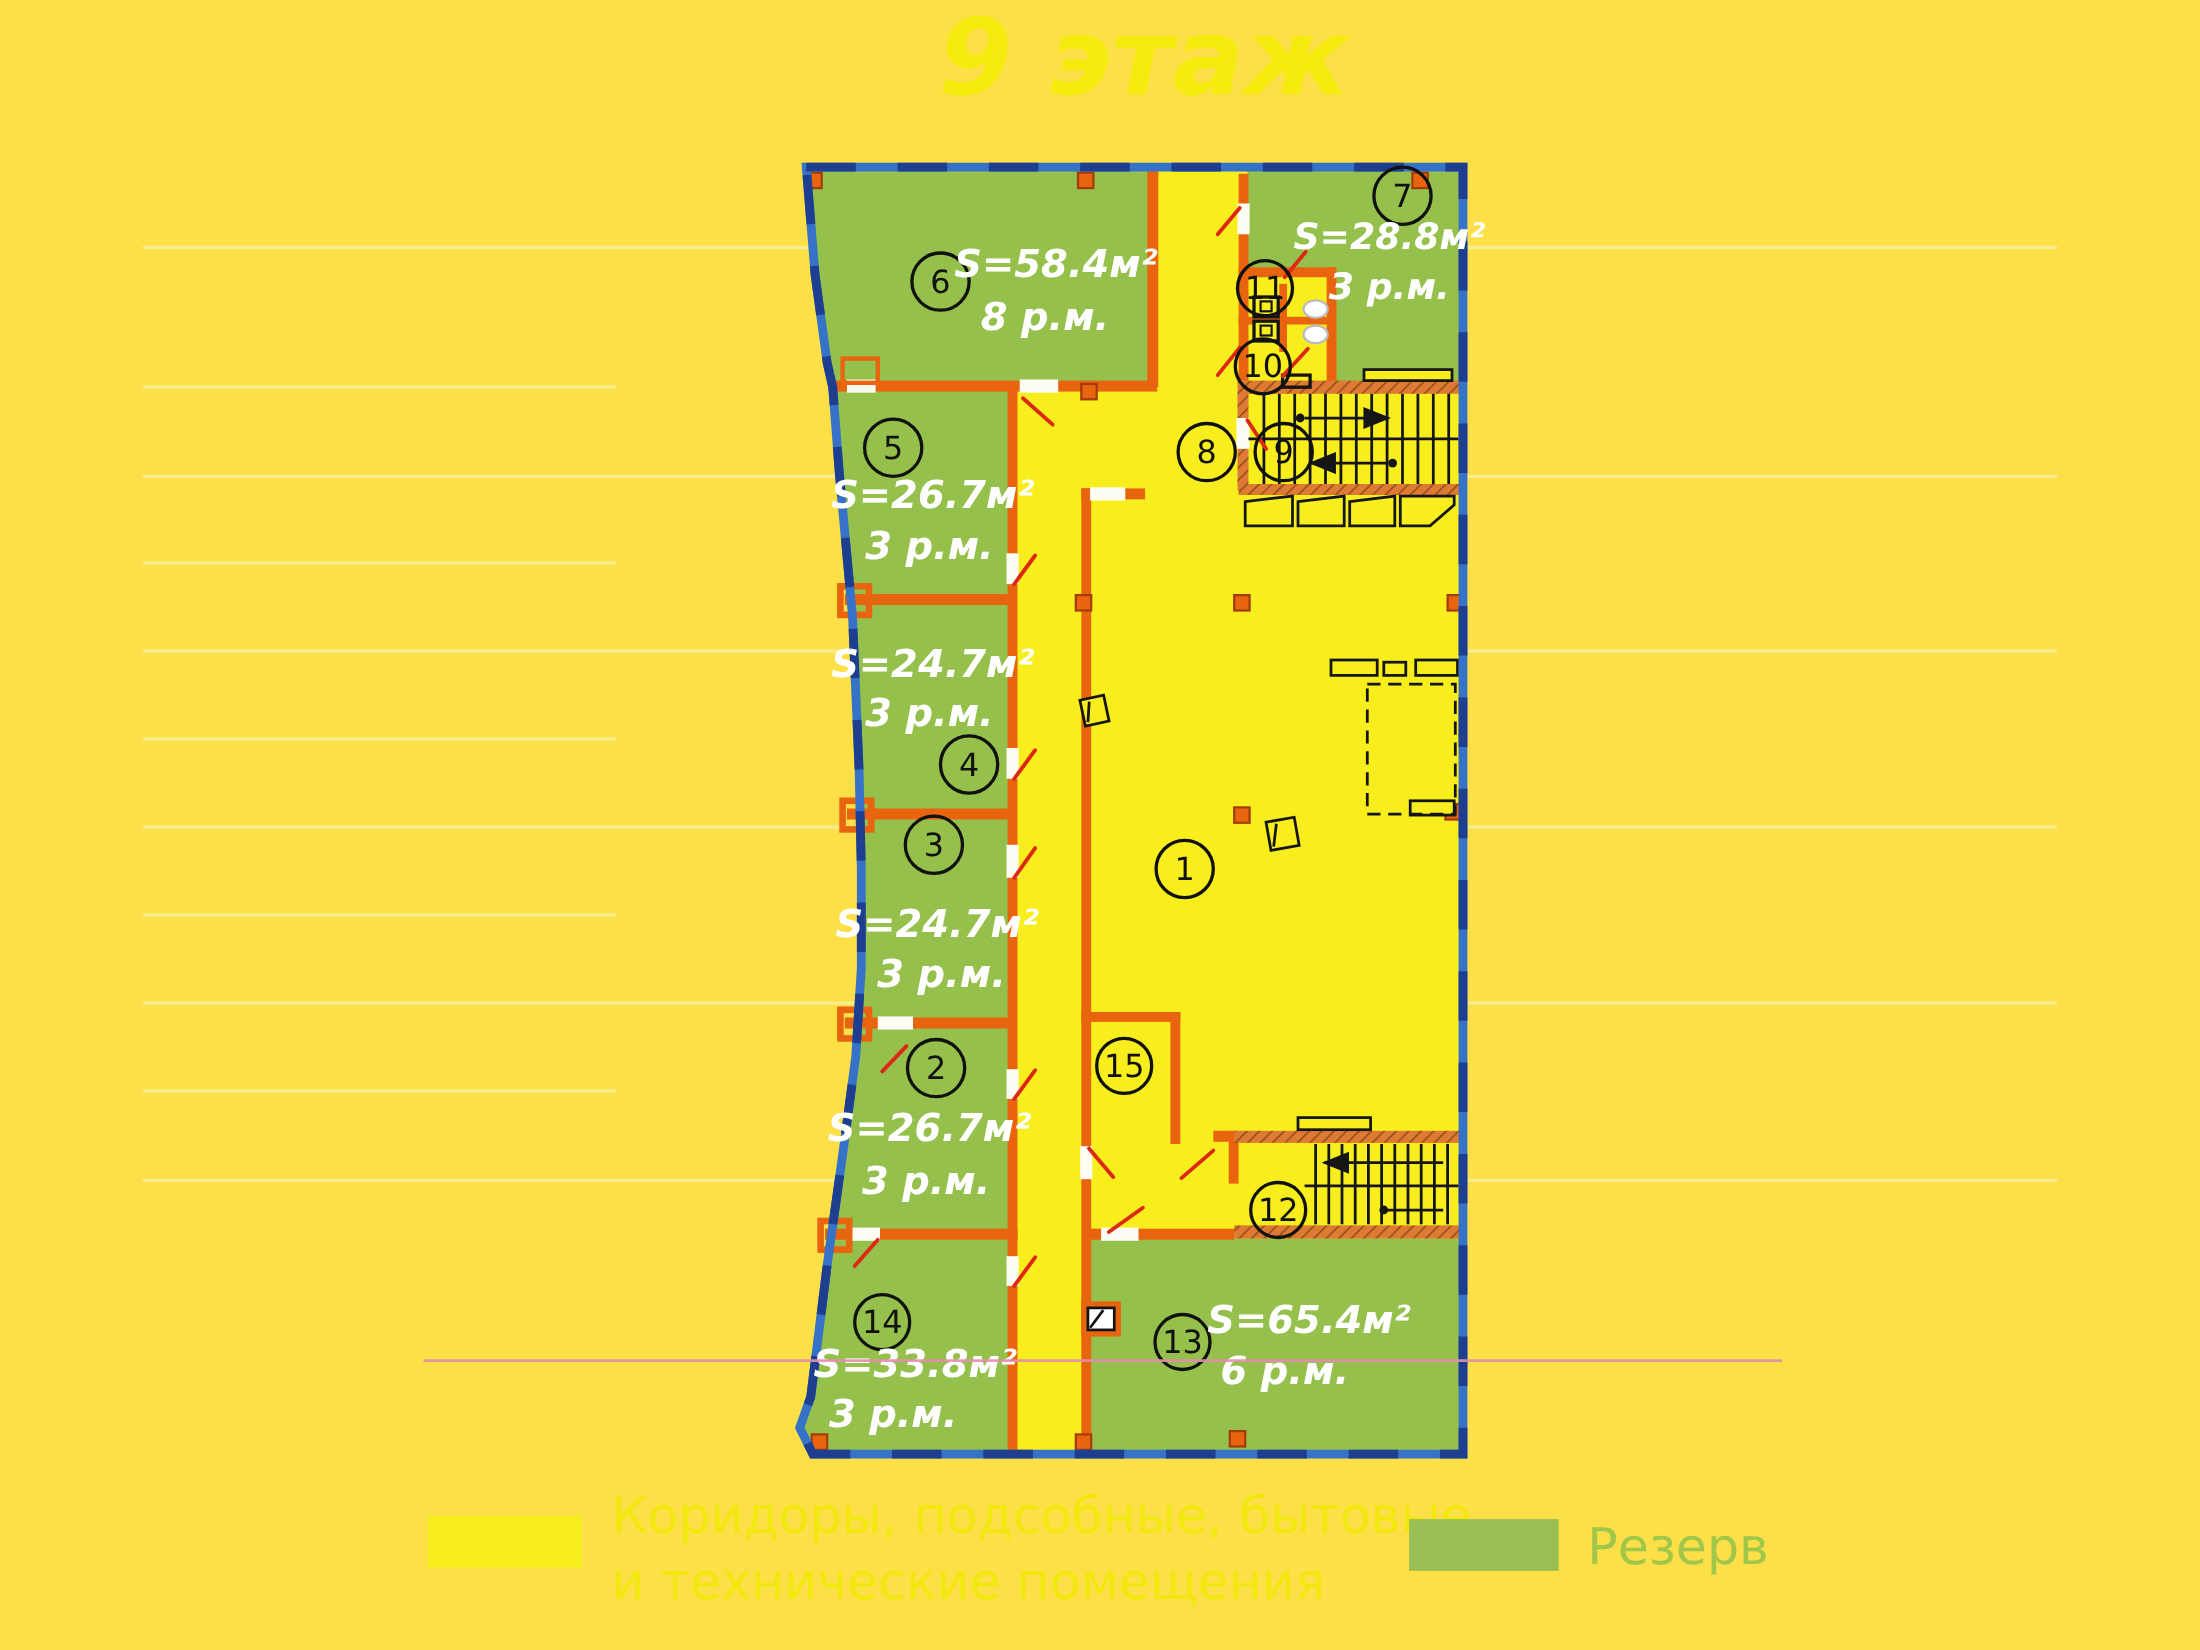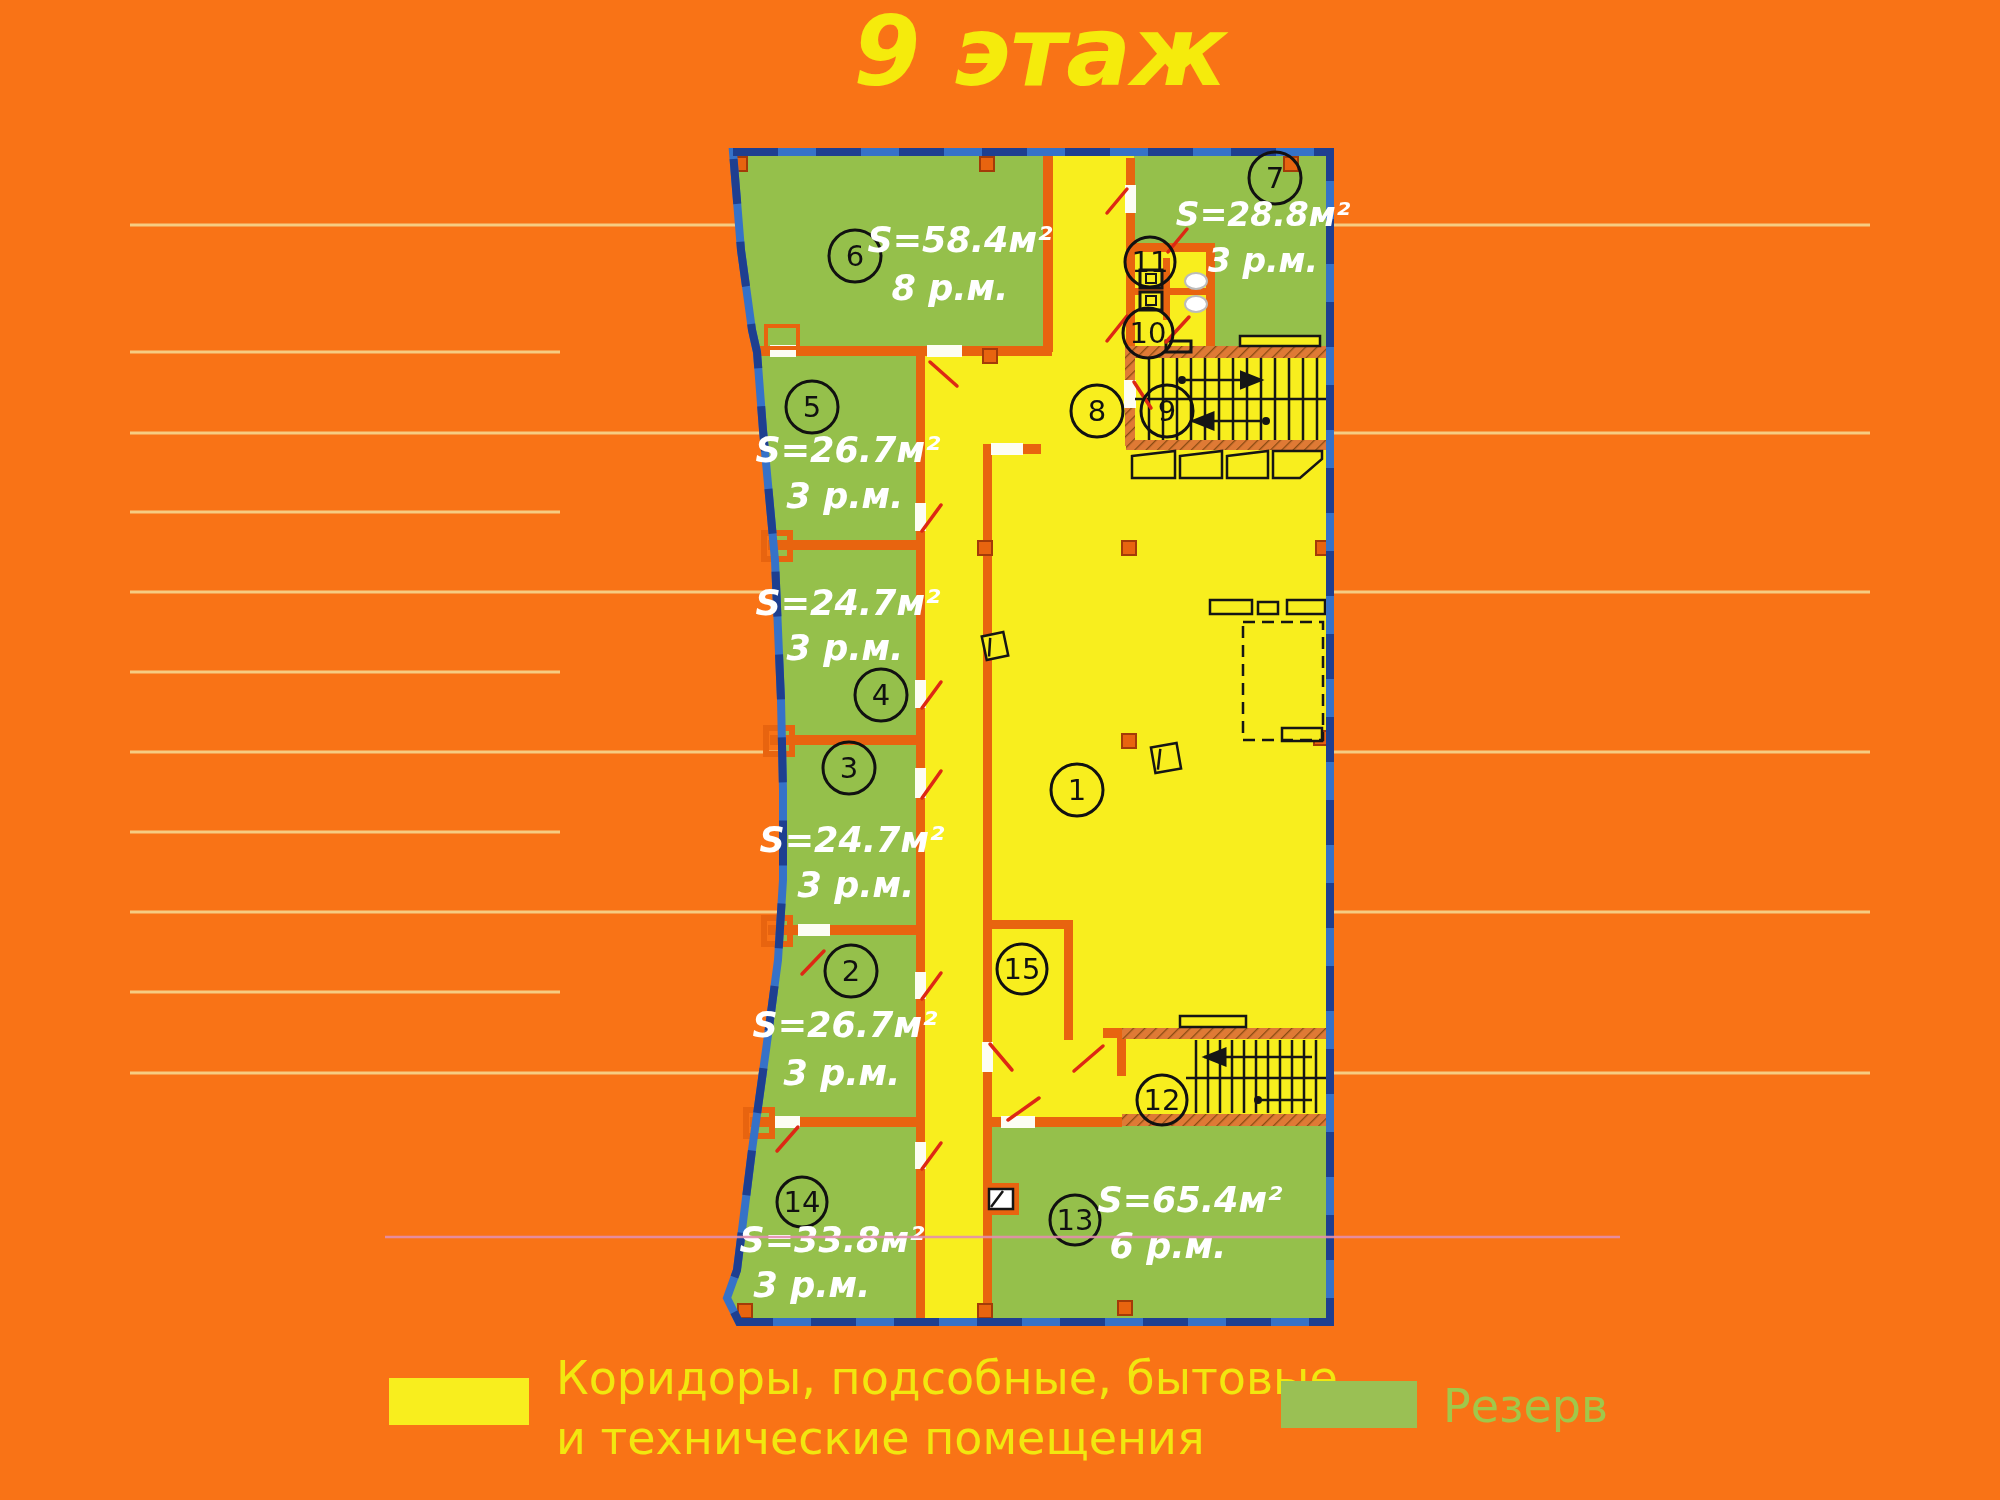--- a/index.html
+++ b/index.html
@@ -1,16 +1,16 @@
 <!DOCTYPE html>
 <html><head>
 <meta charset="utf-8">
 <style>
   html,body{margin:0;padding:0;background:#ffffff;}
-  .page{position:relative;width:2000px;height:1500px;background:#f97316;overflow:hidden;
+  .page{position:relative;width:2000px;height:1500px;background:#fde047;overflow:hidden;
         font-family:"DejaVu Sans",sans-serif;}
   svg{position:absolute;left:0;top:0;}
   .wall{fill:#e8640f;}
   .gap{fill:#fdfdf4;}
   .blk{stroke:#151515;stroke-width:2.5;fill:none;}
   .blkfill{stroke:#151515;stroke-width:2.5;fill:#f8ee1e;}
   .swing{stroke:#dd2814;stroke-width:3.5;fill:none;stroke-linecap:round;}
   .col{fill:#e8640f;stroke:#a33b08;stroke-width:2;}
   .hollow{fill:none;stroke:#e8640f;stroke-width:6;}
   .lbl{font-family:"DejaVu Sans",sans-serif;font-style:italic;font-weight:700;font-size:35px;fill:#ffffff;text-anchor:middle;}

